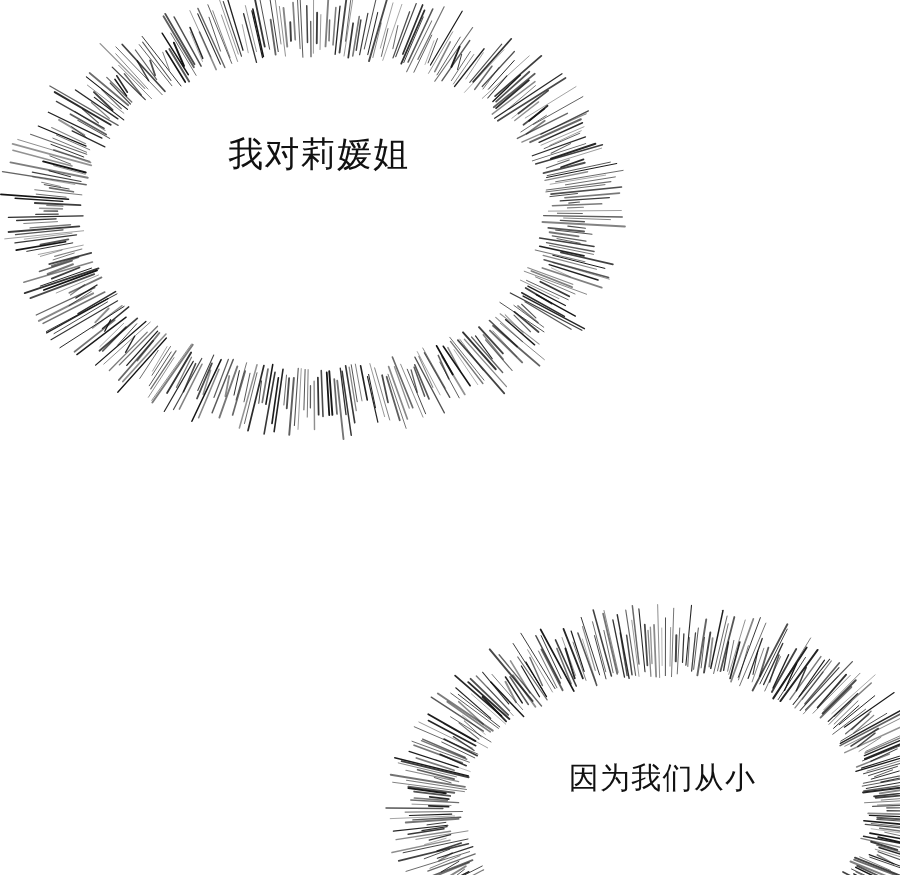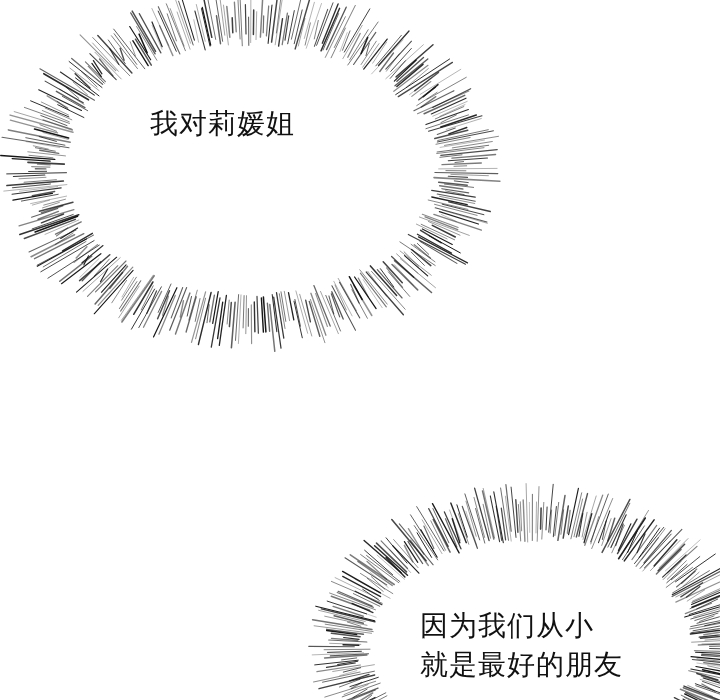--- a/index.html
+++ b/index.html
@@ -2,28 +2,28 @@
 <html><head>
 <meta charset="utf-8">
 <style>
   html, body { margin: 0; padding: 0; background: #ffffff; }
   body { width: 720px; height: 700px; position: relative; overflow: hidden; }
   #canvas { position: absolute; left: 0; top: 0; width: 720px; height: 700px; }
   .bubble-text {
     position: absolute;
     font-family: "DejaVu Sans", sans-serif;
     color: #111111;
-    text-align: left;
+    text-align: center;
     line-height: 1.38;
     letter-spacing: 1px;
     white-space: nowrap;
   }
   .bubble-text .line { display: block; }
   #text1 { left: 150px; top: 105px; width: 210px; font-size: 28px; }
-  #text2 { left: 420px; top: 607px; width: 260px; font-size: 28px; font-family: Liberation Serif, serif; }
+  #text2 { left: 400px; top: 607px; width: 260px; font-size: 24px; font-family: Liberation Serif, serif; }
 </style>
 </head>
 <body>
 
 <svg id="canvas" width="720" height="700" viewBox="0 0 720 700">
   <g id="burst1">
       <line x1="445.9" y1="170.6" x2="465.9" y2="170.8" stroke="#111111" stroke-width="0.77" stroke-opacity="0.69" stroke-linecap="round"></line>
       <line x1="434.9" y1="172.5" x2="497.8" y2="173.6" stroke="#111111" stroke-width="1.15" stroke-opacity="0.68" stroke-linecap="round"></line>
       <line x1="450.9" y1="174.4" x2="488.4" y2="175.7" stroke="#111111" stroke-width="0.58" stroke-opacity="0.72" stroke-linecap="round"></line>
       <line x1="448.3" y1="176.3" x2="467.5" y2="177.4" stroke="#111111" stroke-width="1.12" stroke-opacity="0.72" stroke-linecap="round"></line>
@@ -867,14 +867,13 @@
       <line x1="709.5" y1="646.3" x2="745.5" y2="645.8" stroke="#111111" stroke-width="1.22" stroke-opacity="0.54" stroke-linecap="round"></line>
     </g>
 </svg>
 
 <div id="text1" class="bubble-text">
   <span class="line">我对莉媛姐</span>
 </div>
 
 <div id="text2" class="bubble-text">
   <span class="line">因为我们从小</span>
-  <span class="line">就是最好的朋友</span>
 </div>
 
 </body></html>

